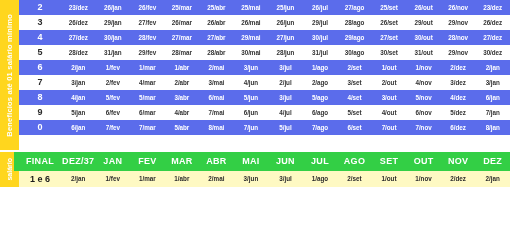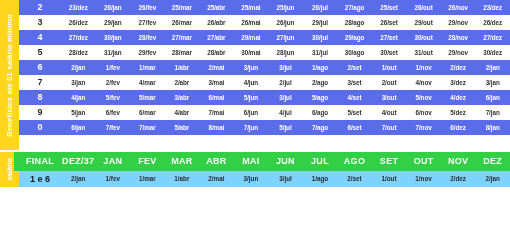--- a/index.html
+++ b/index.html
@@ -55,21 +55,21 @@
     font-size: 7px; font-weight: bold; color: #ffffff; white-space: nowrap;
     position: relative; z-index: 2;
   }
   table.fin { border-collapse: collapse; width: 100%; table-layout: fixed; flex: 1 1 auto; }
   table.fin td { padding: 0; text-align: center; white-space: nowrap; }
   tr.fin-head td {
     height: 19px; line-height: 19px; background: #33cf45; color: #ffffff;
     font-size: 9px; font-weight: bold; letter-spacing: .3px;
   }
   tr.fin-row td {
-    height: 16px; line-height: 16px; background: #7dd3fc; color: #2b2b2b;
+    height: 16px; line-height: 16px; background: #fef9c3; color: #2b2b2b;
     font-size: 6.3px; font-weight: bold;
   }
   tr.fin-row td.fin-label { font-size: 9px; font-weight: bold; color: #1a1a1a; }
   td.col-first { width: 42px; }
 </style>
 </head>
 <body>
 
 <div class="page">
 

